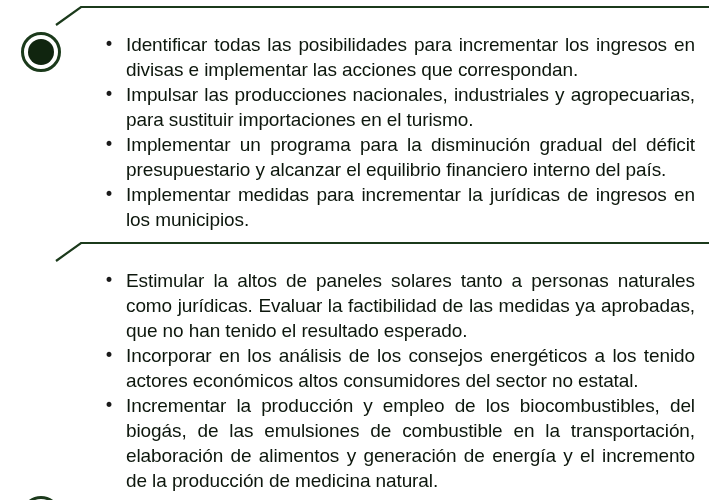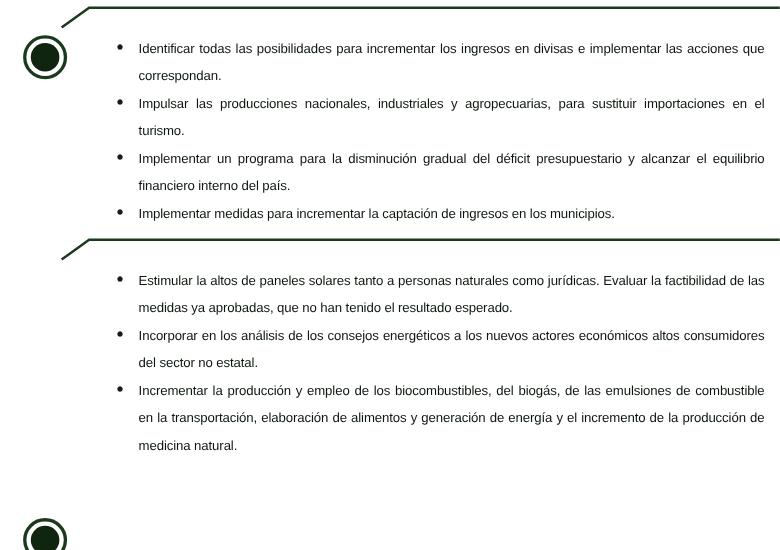--- a/index.html
+++ b/index.html
@@ -67,21 +67,21 @@
     flex: 0 0 auto;
     width: 34px;
     text-align: center;
     font-size: 17px;
     line-height: 25px;
     color: #1a1a1a;
     font-family: "DejaVu Sans", sans-serif;
   }
   .text {
     flex: 1 1 auto;
-    font-size: 12px;
+    font-size: 19px;
     line-height: 25px;
     text-align: justify;
     text-justify: inter-word;
     letter-spacing: -0.1px;
     padding-right: 14px;
     color: #0d170d;
   }
   #section-1 {
     padding-top: 4px;
   }
@@ -131,21 +131,21 @@
       <li class="item">
         <span class="bullet">•</span>
         <span class="text">Impulsar las producciones nacionales, industriales y agropecuarias, para sustituir importaciones en el turismo.</span>
       </li>
       <li class="item">
         <span class="bullet">•</span>
         <span class="text">Implementar un programa para la disminución gradual del déficit presupuestario y alcanzar el equilibrio financiero interno del país.</span>
       </li>
       <li class="item">
         <span class="bullet">•</span>
-        <span class="text">Implementar medidas para incrementar la captación de ingresos en los municipios.</span>
+        <span class="text">Implementar medidas para incrementar la jurídicas de ingresos en los municipios.</span>
       </li>
     </ul>
   </div>
 
   <div class="section" id="section-2">
 
     <div class="rule-wrap">
       <div class="rule">
         <svg width="654" height="22" viewBox="0 0 654 22" xmlns="http://www.w3.org/2000/svg" aria-hidden="true">
           <path d="M1 21 L26 3 L654 3" fill="none" stroke="#1b3a1b" stroke-width="2.2"></path>
@@ -155,21 +155,21 @@
 
     <div class="marker"></div>
 
     <ul class="list">
       <li class="item">
         <span class="bullet">•</span>
         <span class="text">Estimular la altos de paneles solares tanto a personas naturales como jurídicas. Evaluar la factibilidad de las medidas ya aprobadas, que no han tenido el resultado esperado.</span>
       </li>
       <li class="item">
         <span class="bullet">•</span>
-        <span class="text">Incorporar en los análisis de los consejos energéticos a los nuevos actores económicos altos consumidores del sector no estatal.</span>
+        <span class="text">Incorporar en los análisis de los consejos energéticos a los tenido actores económicos altos consumidores del sector no estatal.</span>
       </li>
       <li class="item">
         <span class="bullet">•</span>
         <span class="text">Incrementar la producción y empleo de los biocombustibles, del biogás, de las emulsiones de combustible en la transportación, elaboración de alimentos y generación de energía y el incremento de la producción de medicina natural.</span>
       </li>
     </ul>
   </div>
 
 </div>
 

